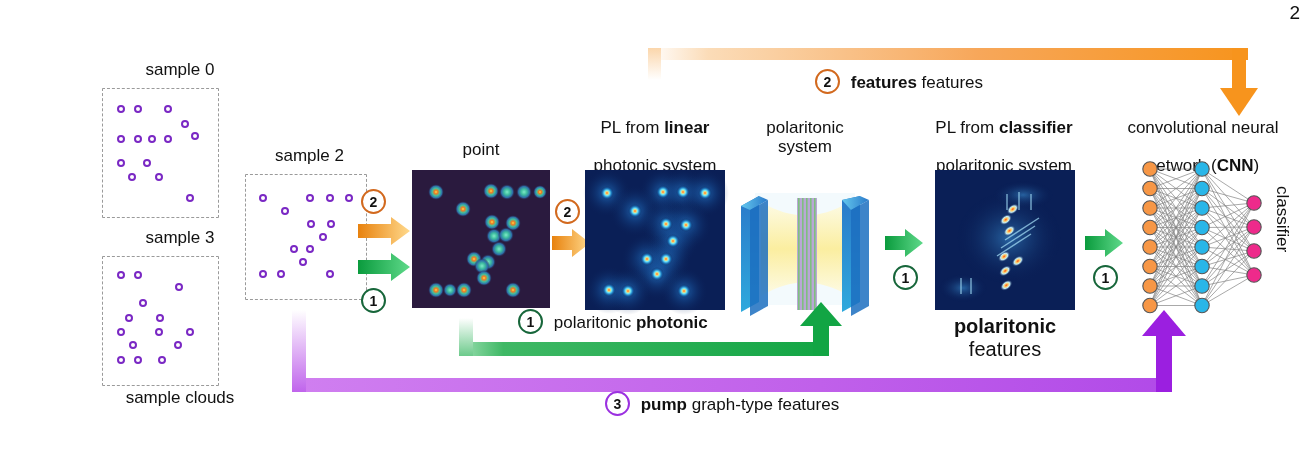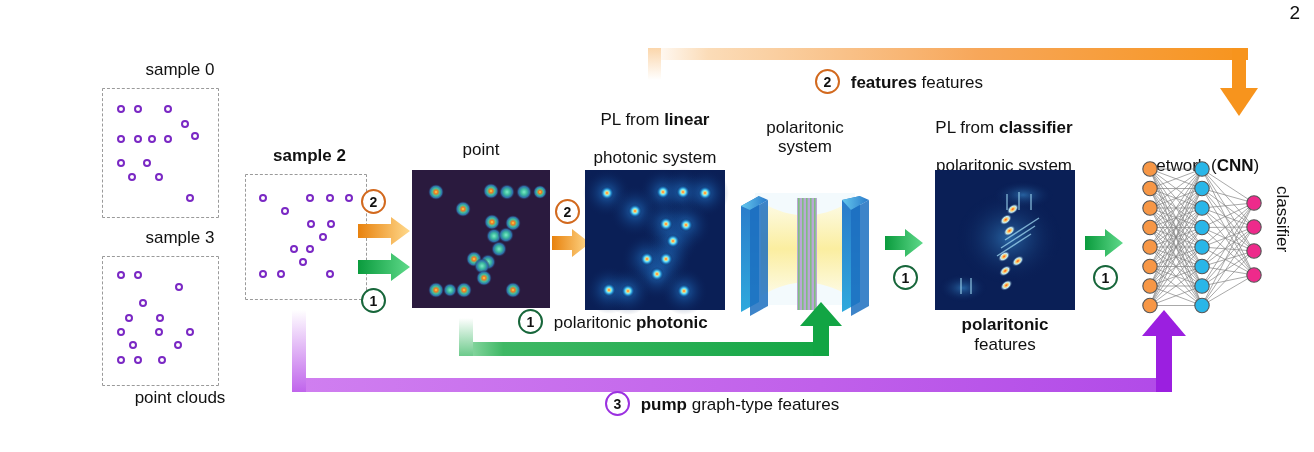--- a/index.html
+++ b/index.html
@@ -82,39 +82,39 @@
     <div class="pt" style="left: 14px; top: 71px;"></div>
     <div class="pt" style="left: 52px; top: 71px;"></div>
     <div class="pt" style="left: 83px; top: 71px;"></div>
     <div class="pt" style="left: 26px; top: 84px;"></div>
     <div class="pt" style="left: 71px; top: 84px;"></div>
     <div class="pt" style="left: 14px; top: 99px;"></div>
     <div class="pt" style="left: 31px; top: 99px;"></div>
     <div class="pt" style="left: 55px; top: 99px;"></div>
   </div>
 
-<div class="lbl" style="left:242px;top:146px;width:135px;font-weight:bold;">sample 2</div>
+<div class="lbl" style="left:242px;top:146px;width:135px;">sample 2</div>
 <div class="cloudbox" id="cloud2" style="left:245px;top:174px;width:120px;height:124px;">
     <div class="pt" style="left: 13px; top: 19px;"></div>
     <div class="pt" style="left: 60px; top: 19px;"></div>
     <div class="pt" style="left: 80px; top: 19px;"></div>
     <div class="pt" style="left: 99px; top: 19px;"></div>
     <div class="pt" style="left: 35px; top: 32px;"></div>
     <div class="pt" style="left: 61px; top: 45px;"></div>
     <div class="pt" style="left: 81px; top: 45px;"></div>
     <div class="pt" style="left: 73px; top: 58px;"></div>
     <div class="pt" style="left: 44px; top: 70px;"></div>
     <div class="pt" style="left: 60px; top: 70px;"></div>
     <div class="pt" style="left: 53px; top: 83px;"></div>
     <div class="pt" style="left: 13px; top: 95px;"></div>
     <div class="pt" style="left: 31px; top: 95px;"></div>
     <div class="pt" style="left: 80px; top: 95px;"></div>
   </div>
 
-<div class="lbl" style="left:100px;top:388px;width:160px;">point clouds</div>
+<div class="lbl" style="left:100px;top:388px;width:160px;">sample clouds</div>
 
 <div class="badge o" style="left:361px;top:189px;">2</div>
 <svg class="abs" style="left:358px;top:216px;" width="56" height="34">
   <defs>
     <linearGradient id="gOr1" x1="0" y1="0" x2="1" y2="0">
       <stop offset="0" stop-color="#e8820e"></stop>
         <stop offset="1" stop-color="#ffd98c"></stop>
     </linearGradient>
   </defs>
   <polygon points="0,8 33,8 33,1 52,15 33,29 33,22 0,22" fill="url(#gOr1)"></polygon>
@@ -169,21 +169,21 @@
     <circle cx="52" cy="120" r="8" fill="url(#spot)"></circle>
     <circle cx="101" cy="120" r="8" fill="url(#spot)"></circle>
   </g>
 </svg>
 
 <div class="badge o" style="left:555px;top:199px;">2</div>
 <svg class="abs" style="left:552px;top:228px;" width="40" height="34">
   <polygon points="0,8 20,8 20,1 38,15 20,29 20,22 0,22" fill="url(#gOr1)"></polygon>
 </svg>
 
-<div class="lbl" style="left:577px;top:110px;width:156px;"><span>PL from </span><b>linear</b><br>
+<div class="lbl" style="left:577px;top:118px;width:156px;"><span>PL from </span><b>linear</b><br>
      <span>photonic system</span></div>
 <svg class="img-frame" style="left:585px;top:170px;" width="140" height="140">
   <defs>
     <radialGradient id="plspot" cx="50%" cy="50%" r="50%">
       <stop offset="0%" stop-color="#ff5a1f"></stop>
       <stop offset="18%" stop-color="#ffd86a"></stop>
       <stop offset="38%" stop-color="#6fe3f7"></stop>
       <stop offset="62%" stop-color="#1f7fc4"></stop>
       <stop offset="100%" stop-color="#0a1f56" stop-opacity="0"></stop>
     </radialGradient>
@@ -310,28 +310,28 @@
       <path d="M66,78 L100,56"></path>
       <path d="M62,86 L96,64"></path>
     <path d="M72,24 L72,40"></path>
       <path d="M84,22 L84,40"></path>
       <path d="M96,24 L96,40"></path>
     <path d="M26,108 L26,124"></path>
       <path d="M36,108 L36,124"></path>
   </g>
 </svg>
 
-<div class="abs" style="left:930px;top:315px;width:150px;text-align:center;font-size:17px;"><b>polaritonic</b><span> features</span></div>
+<div class="abs" style="left:930px;top:315px;width:150px;text-align:center;font-size:20px;"><b>polaritonic</b><span> features</span></div>
 
 <svg class="abs" style="left:1085px;top:228px;" width="40" height="34">
   <polygon points="0,8 20,8 20,1 38,15 20,29 20,22 0,22" fill="url(#gGr1)"></polygon>
 </svg>
 <div class="badge g" style="left:1093px;top:265px;">1</div>
 
-<div class="lbl" style="left:1108px;top:118px;width:190px;"><br>
+<div class="lbl" style="left:1108px;top:118px;width:190px;"><span>convolutional neural</span><br>
      <span>network (</span><b>CNN</b><span>)</span></div>
 <svg class="img-frame" id="cnn-svg" style="left:1138px;top:163px;" width="125" height="150">
     <g stroke="#6e6e6e" stroke-width="0.7" fill="none" opacity="0.85">
       <line x1="12" y1="6" x2="64" y2="6"></line>
       <line x1="12" y1="6" x2="64" y2="25.5"></line>
       <line x1="12" y1="6" x2="64" y2="45"></line>
       <line x1="12" y1="6" x2="64" y2="64.5"></line>
       <line x1="12" y1="6" x2="64" y2="84"></line>
       <line x1="12" y1="6" x2="64" y2="103.5"></line>
       <line x1="12" y1="6" x2="64" y2="123"></line>

